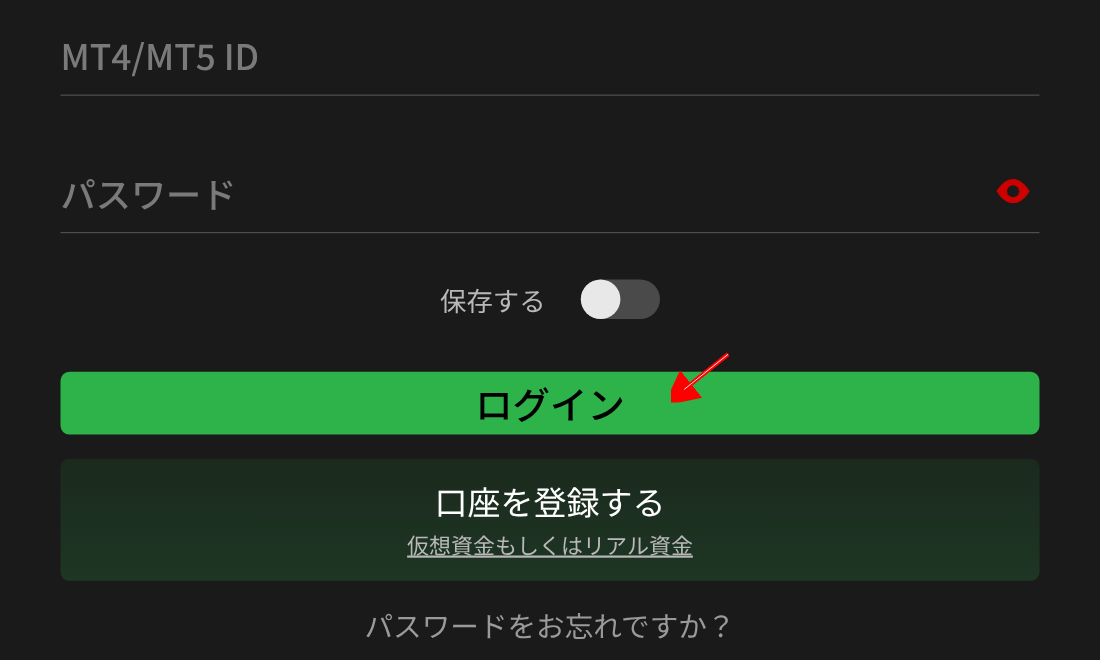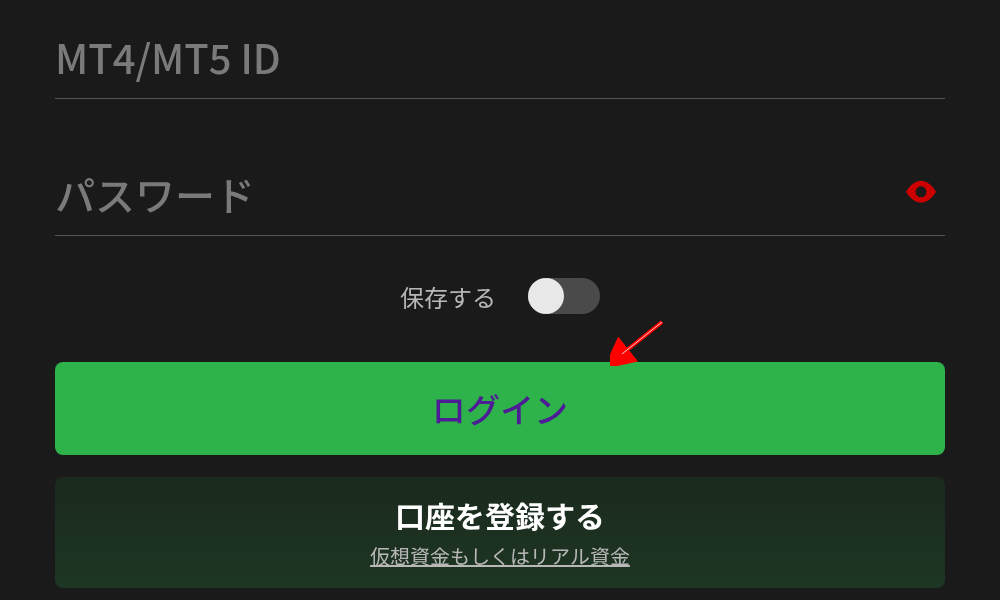--- a/index.html
+++ b/index.html
@@ -21,21 +21,21 @@
   .input-field {
     position: relative;
     margin-bottom: 58px;
   }
   .input-field input {
     width: 100%;
     background: transparent;
     border: none;
     border-bottom: 1px solid #555;
     color: #e0e0e0;
-    font-size: 40px;
+    font-size: 32px;
     font-weight: 500;
     padding: 8px 0 12px 0;
     outline: none;
     font-family: inherit;
   }
   .input-field input::placeholder {
     color: #7a7a7a;
     font-weight: 500;
   }
   .password-wrapper {
@@ -81,35 +81,35 @@
     width: 100%;
     border: none;
     border-radius: 8px;
     cursor: pointer;
     font-family: inherit;
     text-align: center;
     display: block;
   }
   .btn-primary {
     background: #2eb24a;
-    color: #4c1d95;
+    color: #000000;
     font-size: 34px;
     font-weight: 500;
-    padding: 22px 0;
+    padding: 4px 0;
     margin-bottom: 22px;
   }
   .btn-secondary {
     background: linear-gradient(to bottom, #1b2a1d 0%, #1e3624 100%);
     color: #fff;
     padding: 16px 0 18px;
     margin-bottom: 22px;
   }
   .btn-secondary .main-text {
     font-size: 30px;
-    font-weight: 700;
+    font-weight: 400;
     display: block;
   }
   .btn-secondary .sub-text {
     font-size: 20px;
     color: #b8b8b8;
     display: block;
     margin-top: 4px;
     text-decoration: underline;
   }
   .forgot-link {

